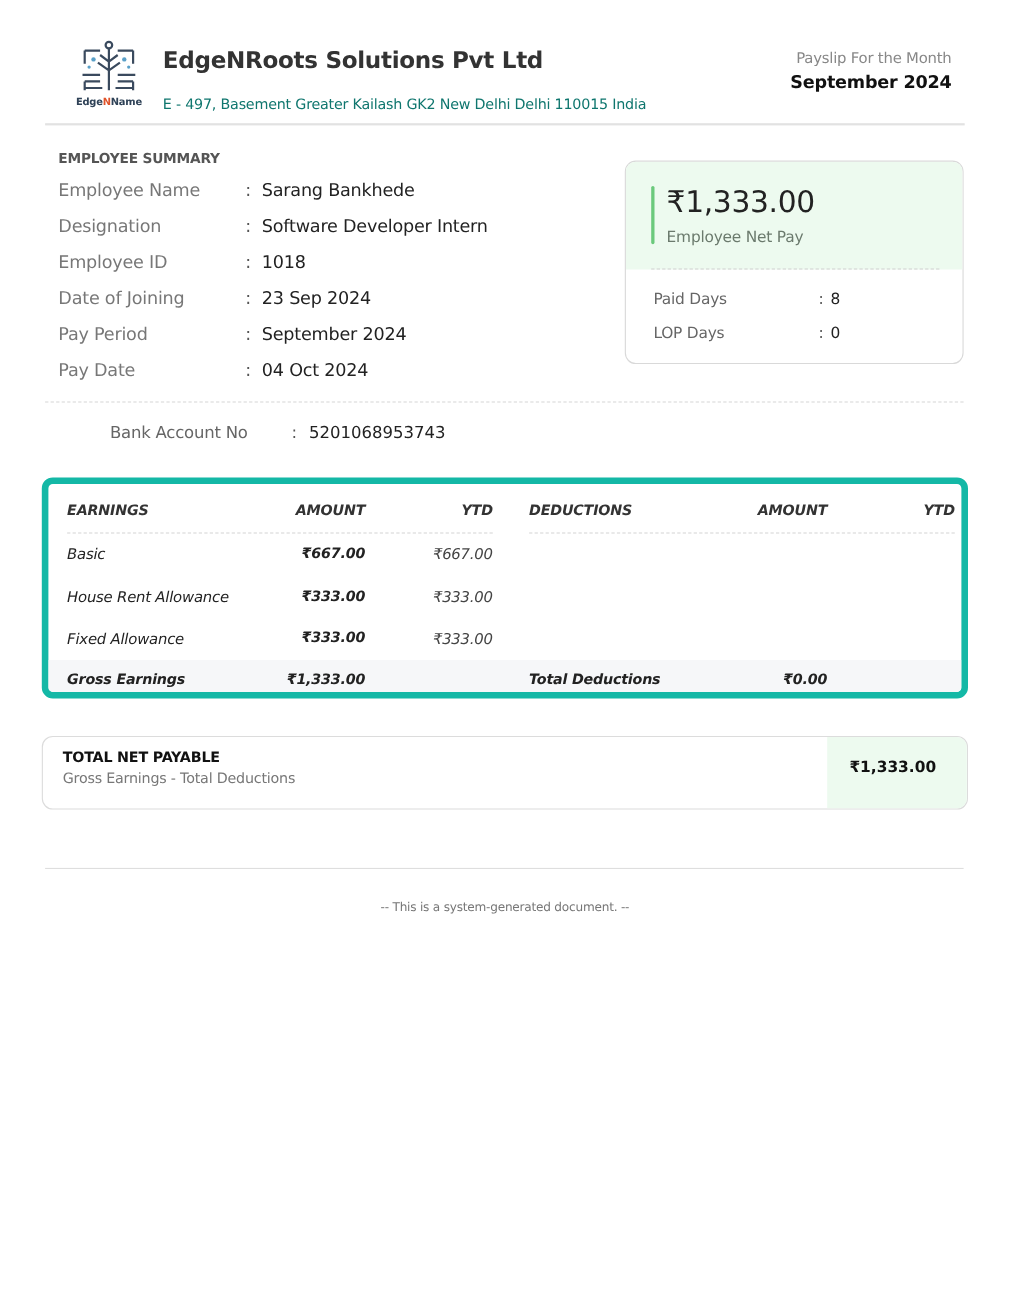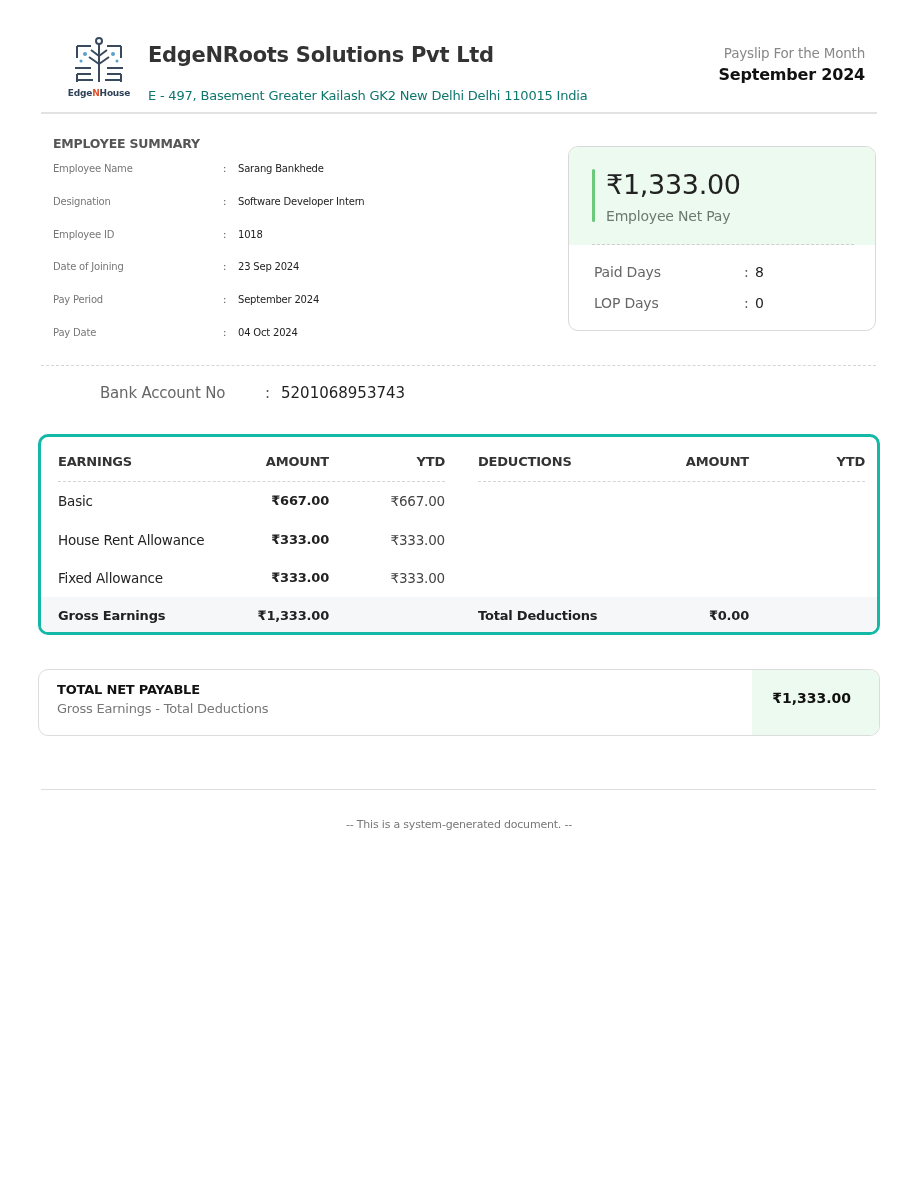--- a/index.html
+++ b/index.html
@@ -16,21 +16,21 @@
   .company { position: absolute; left: 107px; top: 13px; }
   .company-name { font-size: 21px; font-weight: bold; color: #333; letter-spacing: -0.3px; }
   .company-addr { font-size: 13px; color: #0f766e; margin-top: 21px; letter-spacing: -0.2px; }
   .payslip-title { position: absolute; right: 12px; top: 15px; text-align: right; }
   .payslip-label { font-size: 13.5px; color: #888; letter-spacing: -0.2px; }
   .payslip-month { font-size: 16px; font-weight: bold; color: #111; margin-top: 4px; letter-spacing: -0.2px; }
 
   
   .summary { position: absolute; left: 53px; top: 136px; width: 470px; }
   .section-title { font-size: 12.5px; font-weight: bold; color: #555; letter-spacing: -0.2px; }
-  .kv { position: absolute; left: 0; width: 470px; height: 20px; font-size: 10px; text-align: center; }
+  .kv { position: absolute; left: 0; width: 470px; height: 20px; font-size: 16px; text-align: center; }
   .kv .k { position: absolute; left: 0; color: #777; letter-spacing: -0.2px; }
   .kv .c { position: absolute; left: 170px; color: #555; }
   .kv .v { position: absolute; left: 185px; color: #222; letter-spacing: -0.2px; }
 
   
   .netcard { position: absolute; left: 568px; top: 146px; width: 308px; height: 185px; border: 1px solid #d9d9d9; border-radius: 10px; overflow: hidden; background: #fff; }
   .netcard-top { position: absolute; left: 0; top: 0; width: 100%; height: 98px; background: #edfaef; }
   .netbar { position: absolute; left: 23px; top: 22px; width: 3px; height: 53px; background: #6bc97c; border-radius: 2px; }
   .netamt { position: absolute; left: 37px; top: 22px; font-size: 27px; color: #222; letter-spacing: -0.3px; }
   .netlabel { position: absolute; left: 37px; top: 61px; font-size: 14px; color: #6b7a6d; letter-spacing: -0.2px; }
@@ -41,21 +41,21 @@
   .days .v { position: absolute; left: 161px; color: #222; }
 
   .dash-divider { position: absolute; left: 41px; top: 365px; width: 835px; border-top: 1px dashed #d6d6d6; }
 
   .bank { position: absolute; left: 56px; top: 384px; width: 470px; font-size: 15px; height: 20px; margin-left: 44px; }
   .bank .k { position: absolute; left: 0; color: #666; letter-spacing: -0.2px; }
   .bank .c { position: absolute; left: 165px; color: #555; }
   .bank .v { position: absolute; left: 181px; color: #222; }
 
   
-  .pay-table { position: absolute; left: 38px; top: 434px; width: 842px; height: 201px; border: 3px solid #14b8a6; border-radius: 10px; overflow: hidden; }
+  .pay-table { position: absolute; left: 38px; top: 434px; width: 842px; height: 201px; border: 6px solid #14b8a6; border-radius: 10px; overflow: hidden; font-style: italic; }
   .total-band { position: absolute; left: 0; top: 160px; width: 100%; height: 41px; background: #f6f7f9; }
   .th { position: absolute; top: 17px; font-size: 13px; font-weight: bold; color: #333; letter-spacing: -0.2px; }
   .th-dash { position: absolute; top: 44px; border-top: 1px dashed #d4d4d4; }
   .td { position: absolute; font-size: 13.5px; color: #222; letter-spacing: -0.2px; }
   .td.b { font-weight: bold; font-size: 13px; }
   .td.r { text-align: right; }
   .td.ytd { color: #444; }
 
   
   .netpay { position: absolute; left: 38px; top: 669px; width: 842px; height: 67px; border: 1px solid #dcdcdc; border-radius: 10px; overflow: hidden; }
@@ -90,21 +90,21 @@
           <path d="M36 8 v38 M36 20 l-8 -6 M36 20 l8 -6 M36 28 l-10 -7 M36 28 l10 -7"></path>
           <path d="M12 32 h16 M44 32 h16 M14 38 h14 M44 38 h14 M14 44 h16 M42 44 h16 M14 38 v8 M58 38 v8"></path>
         </g>
         <g fill="#5aa0c8">
           <circle cx="22" cy="18" r="2"></circle>
           <circle cx="50" cy="18" r="2"></circle>
           <circle cx="18" cy="25" r="1.5"></circle>
           <circle cx="54" cy="25" r="1.5"></circle>
         </g>
       </svg>
-      <div class="logo-word"><span>Edge</span><span class="n">N</span><span>House</span></div>
+      <div class="logo-word"><span>Edge</span><span class="n">N</span><span>Name</span></div>
     </div>
     <div class="company">
       <div class="company-name">EdgeNRoots Solutions Pvt Ltd</div>
       <div class="company-addr">E - 497, Basement Greater Kailash GK2 New Delhi Delhi 110015 India</div>
     </div>
     <div class="payslip-title">
       <div class="payslip-label">Payslip For the Month</div>
       <div class="payslip-month">September 2024</div>
     </div>
   </div>

